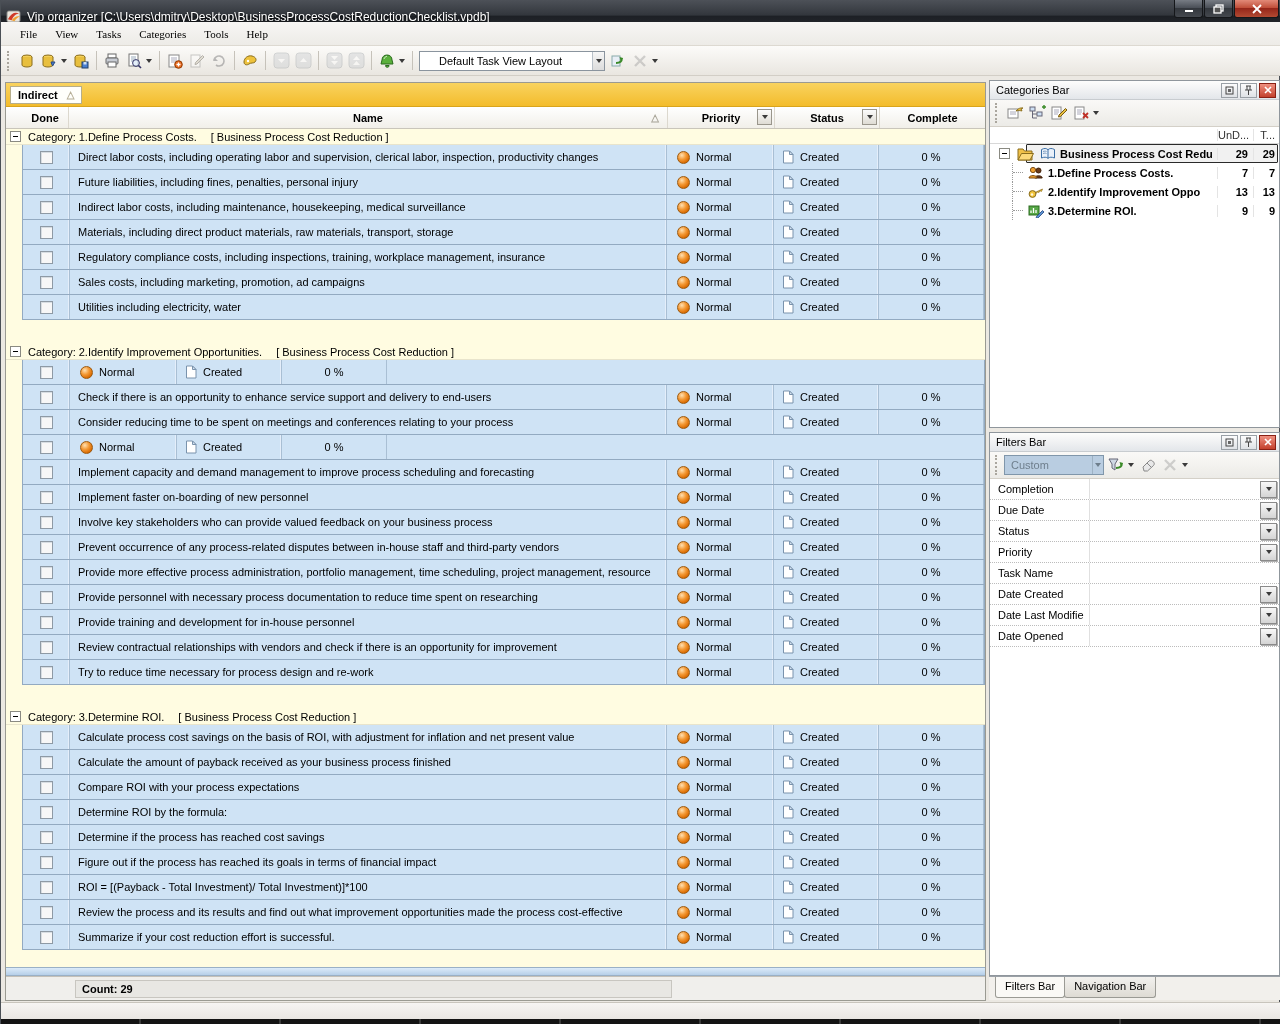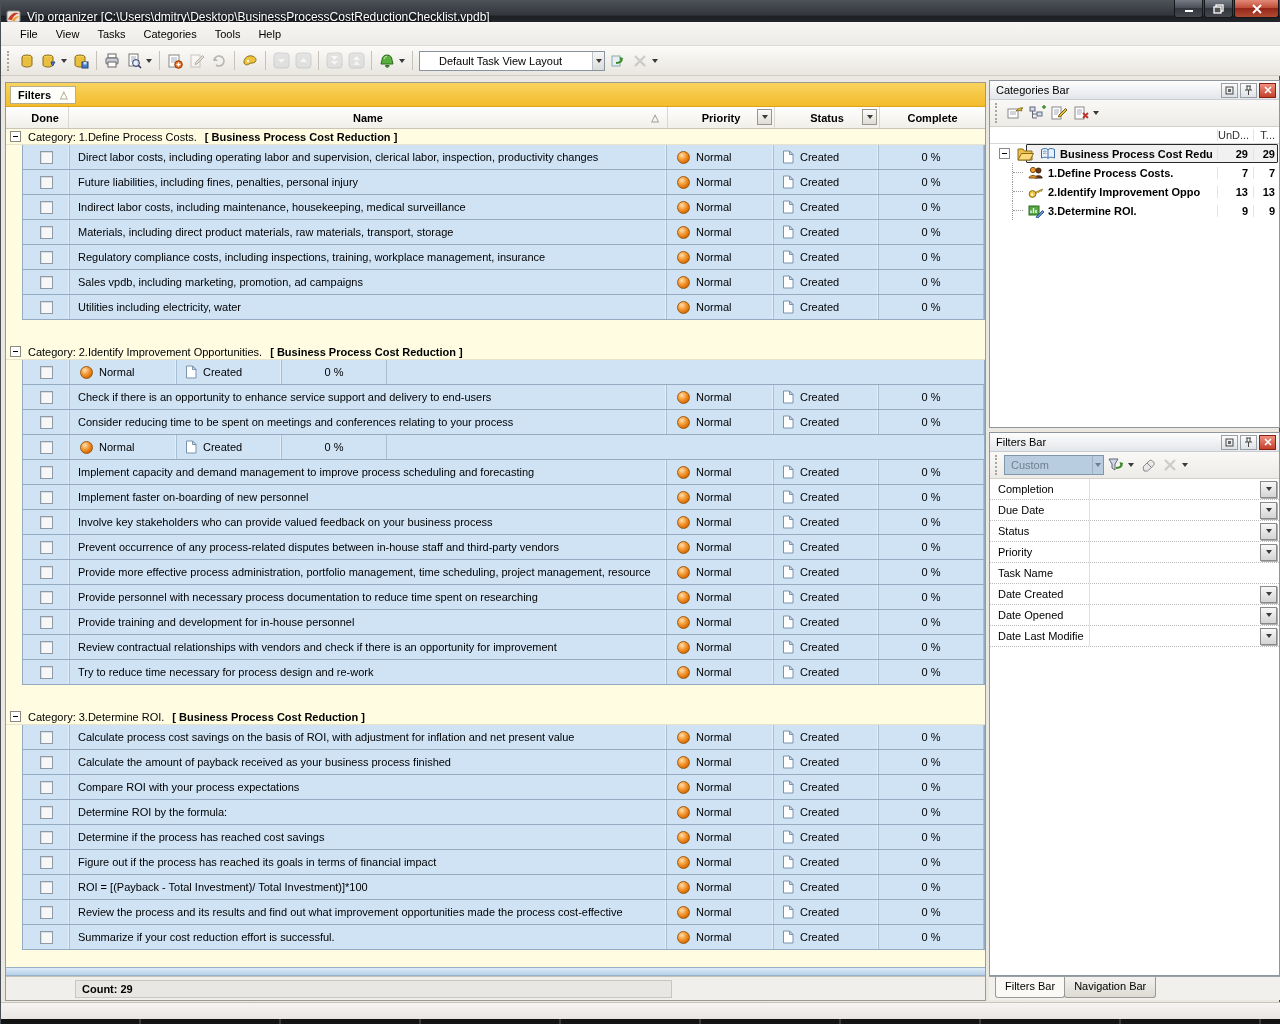--- a/index.html
+++ b/index.html
@@ -17,21 +17,21 @@
   .winbtn { width:29px; height:18px; display:flex; align-items:center; justify-content:center;
     border:1px solid #15171a; border-top:none; background:linear-gradient(#777c84,#4b5058 45%,#33373d 50%,#44484e);
     border-radius:0 0 3px 3px; margin-left:1px; }
   .winbtn.close { width:45px; background:linear-gradient(#e28a78,#c04f3a 45%,#96271a 50%,#b24a32); }
   .winbtn svg { display:block; }
 
   
   .menubar { position:absolute; left:0; top:22px; width:1280px; height:24px;
     background:linear-gradient(#f7f6f4,#edebe7); border-bottom:1px solid #ddd9d1;
     display:flex; align-items:center; padding-left:10px; }
-  .menu-item { padding:3px 9px; cursor:default; }
+  .menu-item { padding:3px 9px; cursor:default;font-family:Liberation Serif, serif; }
 
   
   .toolbar { position:absolute; left:0; top:46px; width:1280px; height:30px;
     background:linear-gradient(#fcfbf9,#e9e6e0); border-bottom:1px solid #d2cec6;
     display:flex; align-items:center; padding-left:4px; }
   .tb-handle { width:4px; height:20px; border-left:2px dotted #aaa69e; margin:0 5px 0 2px; }
   .tb-btn { width:22px; height:22px; display:flex; align-items:center; justify-content:center; border-radius:2px; }
   .tb-btn.disabled { opacity:.42; filter:grayscale(.85); }
   .tb-sep { width:1px; height:19px; background:#c6c2ba; margin:0 4px; }
   .caret { width:0; height:0; border-left:3px solid transparent; border-right:3px solid transparent;
@@ -66,21 +66,21 @@
     border:1px solid #9a968c; background:linear-gradient(#fbfbfb,#dfdcd4);
     display:flex; align-items:center; justify-content:center; }
 
   .rows-area { flex:none; }
   .group-header { height:16px; display:flex; align-items:center; background:#fffce1;
     border-bottom:1px solid #e8e4cc; }
   .expand-box { width:11px; height:11px; background:#fff; border:1px solid #8a8a82;
     margin:0 5px 0 4px; position:relative; flex:none; }
   .expand-box::after { content:""; position:absolute; left:2px; right:2px; top:4px; border-top:1px solid #000; }
   .gh-label { margin-left:2px; }
-  .gh-project { margin-left:8px;font-weight:bold; }
+  .gh-project { margin-left:14px; }
   .task-row { height:25px; display:flex; }
   .row-gutter { width:16px; flex:none; background:#fffce1; }
   .row-box { flex:1; display:flex; background:#cfe3f5; border:1px solid #93aac1; border-top:none; min-width:0; }
   .group .task-row:first-of-type .row-box { border-top:1px solid #93aac1; }
   .cell { display:flex; align-items:center; border-right:1px solid #a9bfd4; box-shadow:inset -1px 0 0 #e4eefa; }
   .cell.c-comp { justify-content:center; box-shadow:none; }
   .cell.c-done { justify-content:center; }
   .cell.c-name { padding-left:8px; white-space:nowrap; overflow:hidden; }
   .cell.c-prio { padding-left:10px; }
   .cell.c-status { padding-left:8px; }
@@ -320,21 +320,21 @@
         <svg width="14" height="14" viewBox="0 0 14 14">
           <path d="M2 2l10 10M12 2 2 12" stroke="#9a9a9a" stroke-width="2.4"></path>
         </svg>
       </div>
       <span class="caret tb-caret"></span>
     </div>
 
   <div class="grid">
     <div class="group-band">
       <div class="groupby-chip">
-        <span>Filters</span>
+        <span>Indirect</span>
         <span class="sort-tri">△</span>
       </div>
     </div>
     <div class="cols-header">
       <div class="hc hc-gutter"></div>
       <div class="hc c-done">
           <span>Done</span>
         </div>
       <div class="hc c-name">
           <span>Name</span>
@@ -477,21 +477,21 @@
               </div>
               <div class="cell c-comp">0 %</div>
             </div>
           </div>
           <div class="task-row">
             <div class="row-gutter"></div>
             <div class="row-box">
               <div class="cell c-done">
                 <div class="checkbox"></div>
               </div>
-              <div class="cell c-name">Sales vpdb, including marketing, promotion, ad campaigns</div>
+              <div class="cell c-name">Sales costs, including marketing, promotion, ad campaigns</div>
               <div class="cell c-prio">
                 <span class="prio-ball"></span>
                 <span>Normal</span>
               </div>
               <div class="cell c-status">
                 <span class="status-icon">
                   <svg width="12" height="14" viewBox="0 0 12 14">
                     <path d="M1.5 1h6l3.5 3.5V13h-9.5z" fill="#fff" stroke="#7a93ad"></path>
                     <path d="M7.5 1 11 4.5H7.5z" fill="#d6e4f2" stroke="#7a93ad"></path>
                   </svg>
@@ -1262,33 +1262,33 @@
           <div class="filter-value"></div>
         </div>
         <div class="filter-row">
           <div class="filter-label">Date Created</div>
           <div class="filter-value"></div>
           <div class="filter-dd">
             <span class="caret"></span>
           </div>
         </div>
         <div class="filter-row">
+          <div class="filter-label">Date Last Modifie</div>
+          <div class="filter-value"></div>
+          <div class="filter-dd">
+            <span class="caret"></span>
+          </div>
+        </div>
+        <div class="filter-row">
           <div class="filter-label">Date Opened</div>
           <div class="filter-value"></div>
           <div class="filter-dd">
             <span class="caret"></span>
           </div>
         </div>
-        <div class="filter-row">
-          <div class="filter-label">Date Last Modifie</div>
-          <div class="filter-value"></div>
-          <div class="filter-dd">
-            <span class="caret"></span>
-          </div>
-        </div>
       </div>
   </div>
 
   <div class="panel-tabs" id="panel-tabs">
       <div class="tab active">Filters Bar</div>
       <div class="tab">Navigation Bar</div>
     </div>
 
   <div class="statusbar"></div>
   <div class="taskbar"></div>

